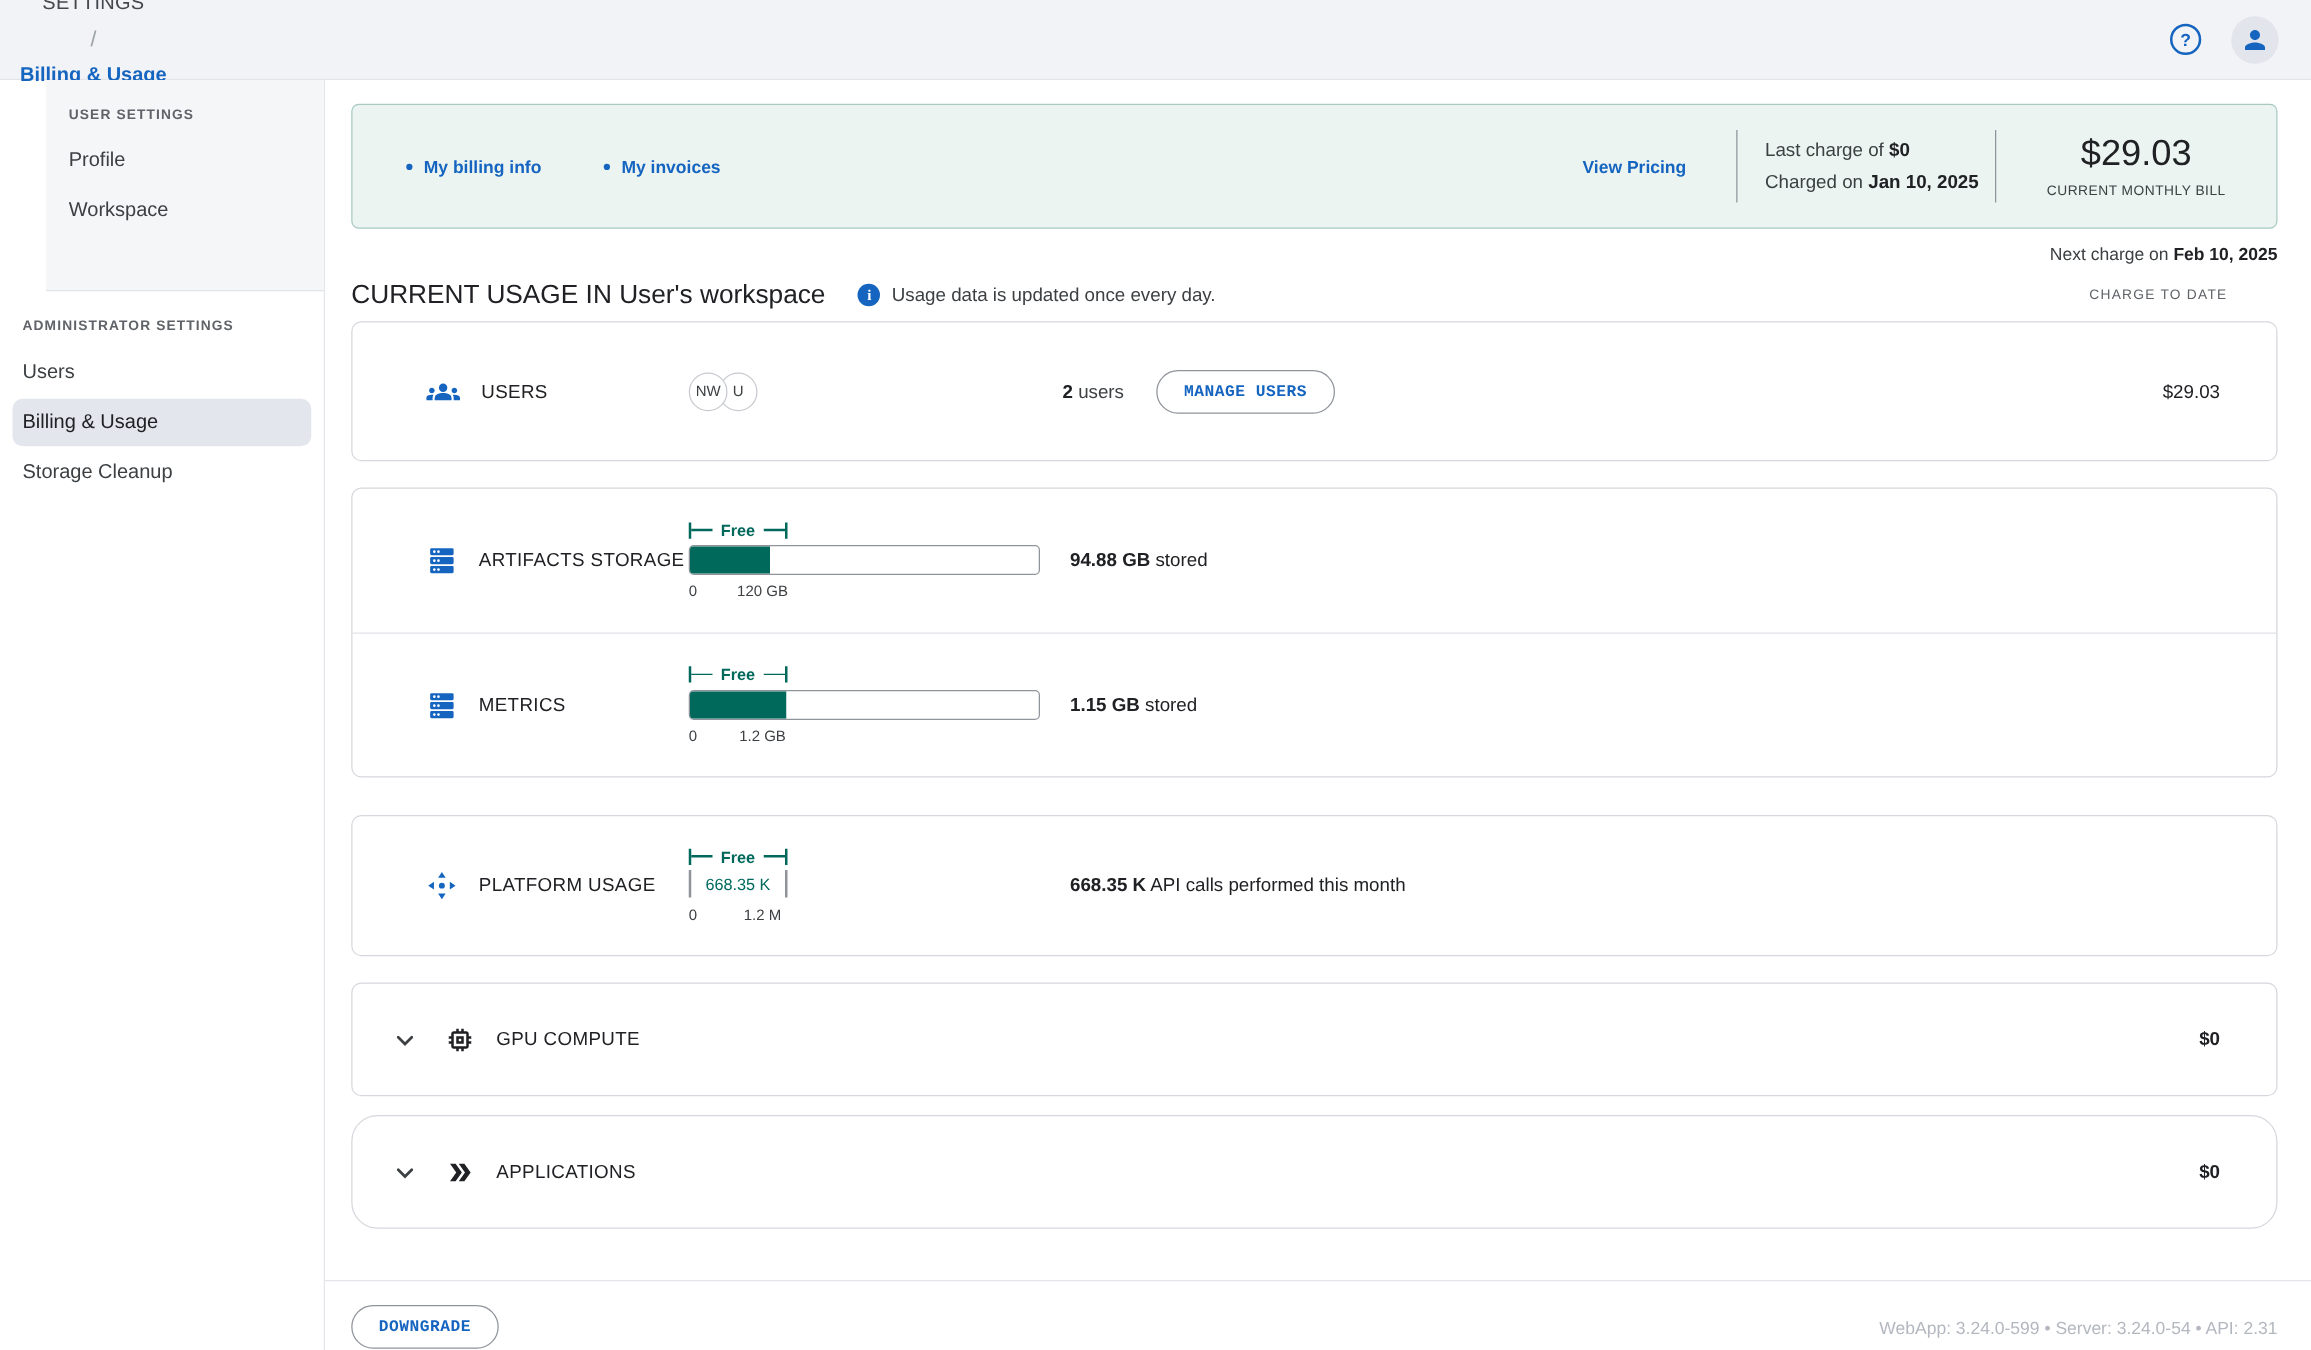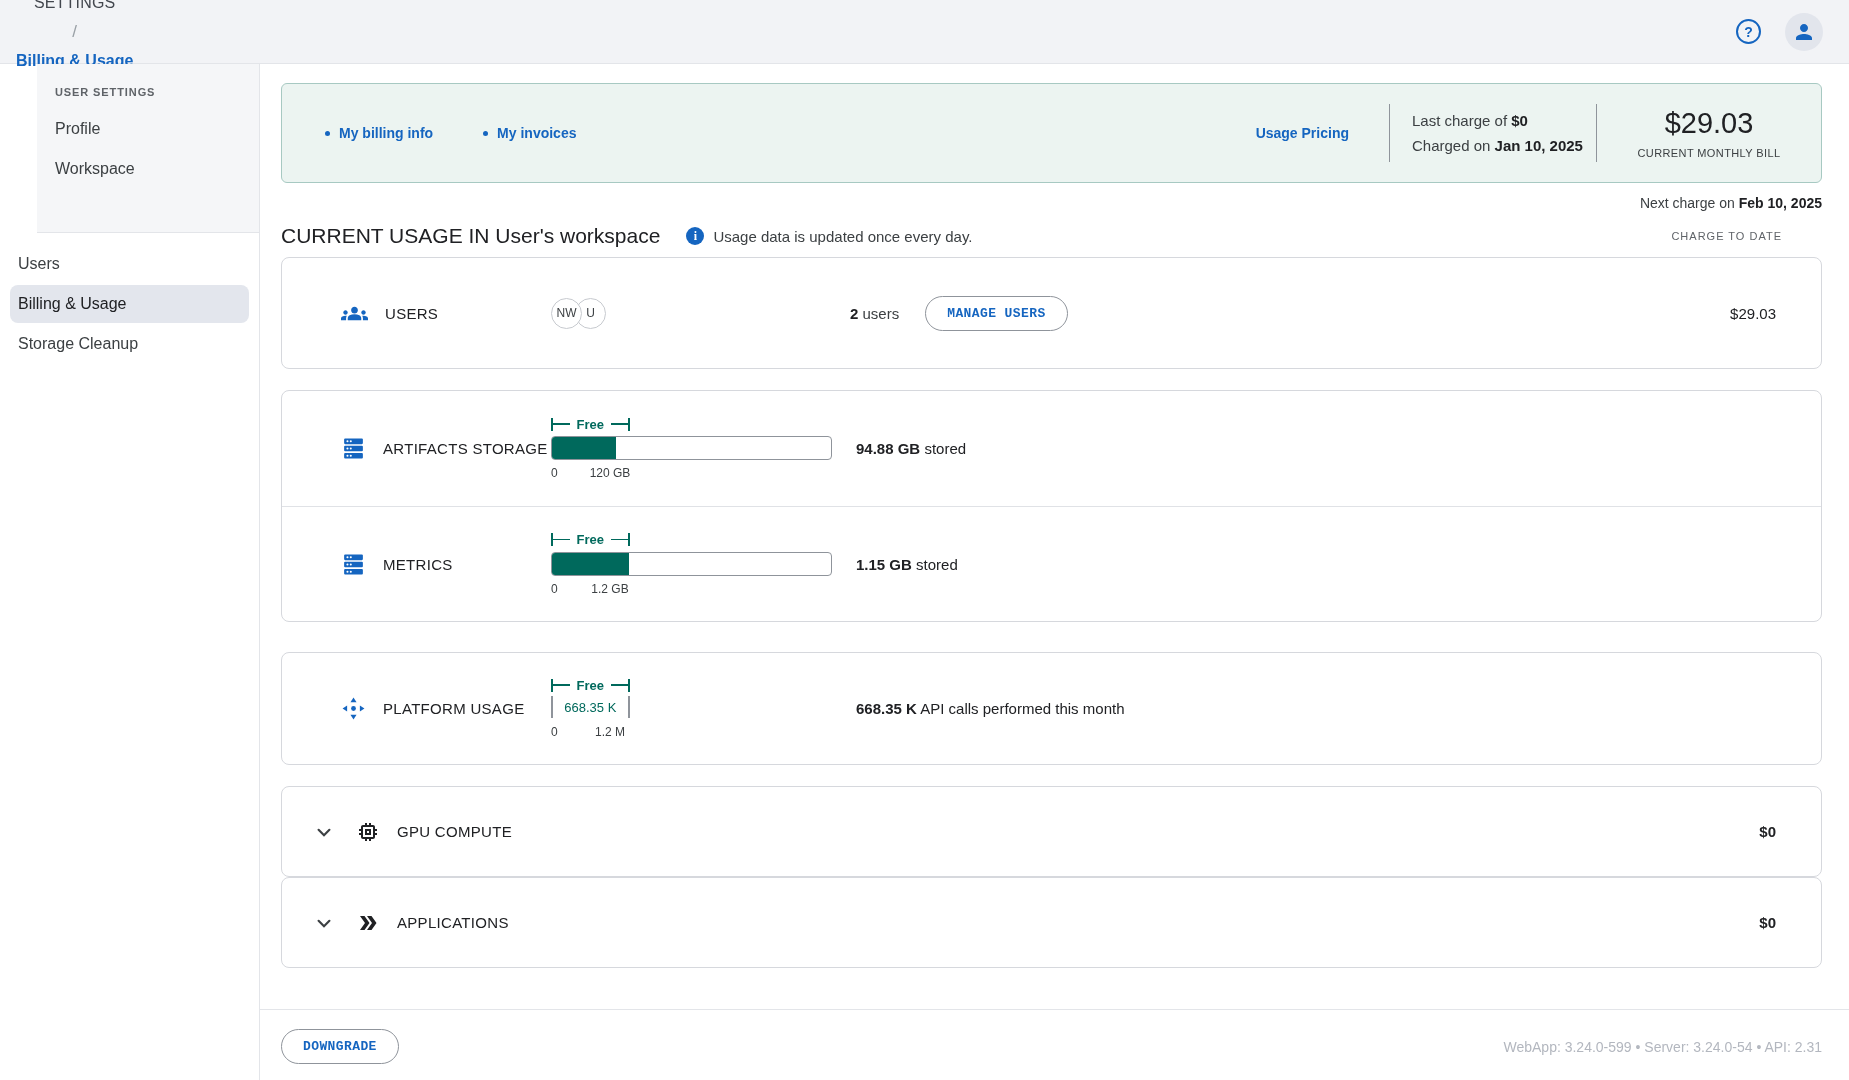--- a/index.html
+++ b/index.html
@@ -117,21 +117,21 @@
 
   
   .platform-card{margin-top:30px;height:113px;display:flex;align-items:center;}
   .pv-row{display:flex;align-items:center;height:24px;margin-top:2px;}
   .pv-bar{width:1.5px;height:22px;background:#8f949b;}
   .pv-text{flex:1;text-align:center;color:var(--teal);font-size:13px;}
 
   
   .collapse-card{height:91px;display:flex;align-items:center;padding-left:29px;text-align:center;}
   .gpu-card{margin-top:21px;}
-  .apps-card{}
+  .apps-card{margin-top:15px;border-radius:21px;}
   .chev{cursor:pointer;display:flex;align-items:center;}
   .collapse-icon{margin-left:19px;display:flex;align-items:center;}
   .collapse-label{margin-left:17px;font-size:15px;letter-spacing:.3px;color:var(--text);}
   .charge-val.bold{font-weight:700;}
 
   
   .main-footer{margin:41px -27px 0 -21px;border-top:1px solid var(--line);
     padding:19px 27px 0 21px;display:flex;align-items:center;}
   .version{margin-left:auto;color:#b3b7bf;font-size:14px;}
 </style>
@@ -156,41 +156,42 @@
 
 <div class="layout">
 
   <div class="sidebar">
     <div class="sidebar-top">
       <div class="side-header">USER SETTINGS</div>
       <div class="side-item">Profile</div>
       <div class="side-item">Workspace</div>
     </div>
     <div class="sidebar-bottom">
+      <div class="side-header">ADMINISTRATOR SETTINGS</div>
       <div class="side-item">Users</div>
       <div class="side-item selected">Billing &amp; Usage</div>
       <div class="side-item">Storage Cleanup</div>
     </div>
   </div>
 
   <div class="main">
 
     <div class="banner">
       <div class="banner-links">
         <div class="banner-link">
           <span class="banner-dot"></span>
           <span>My billing info</span>
         </div>
         <div class="banner-link">
           <span class="banner-dot"></span>
           <span>My invoices</span>
         </div>
       </div>
       <div class="banner-right">
-        <span class="view-pricing">Usage Pricing</span>
+        <span class="view-pricing">View Pricing</span>
         <div class="banner-divider"></div>
         <div class="charge-info">
           <div>
             <span>Last charge of </span><b>$0</b>
           </div>
           <div>
             <span>Charged on </span><b>Jan 10, 2025</b>
           </div>
         </div>
         <div class="banner-divider"></div>

